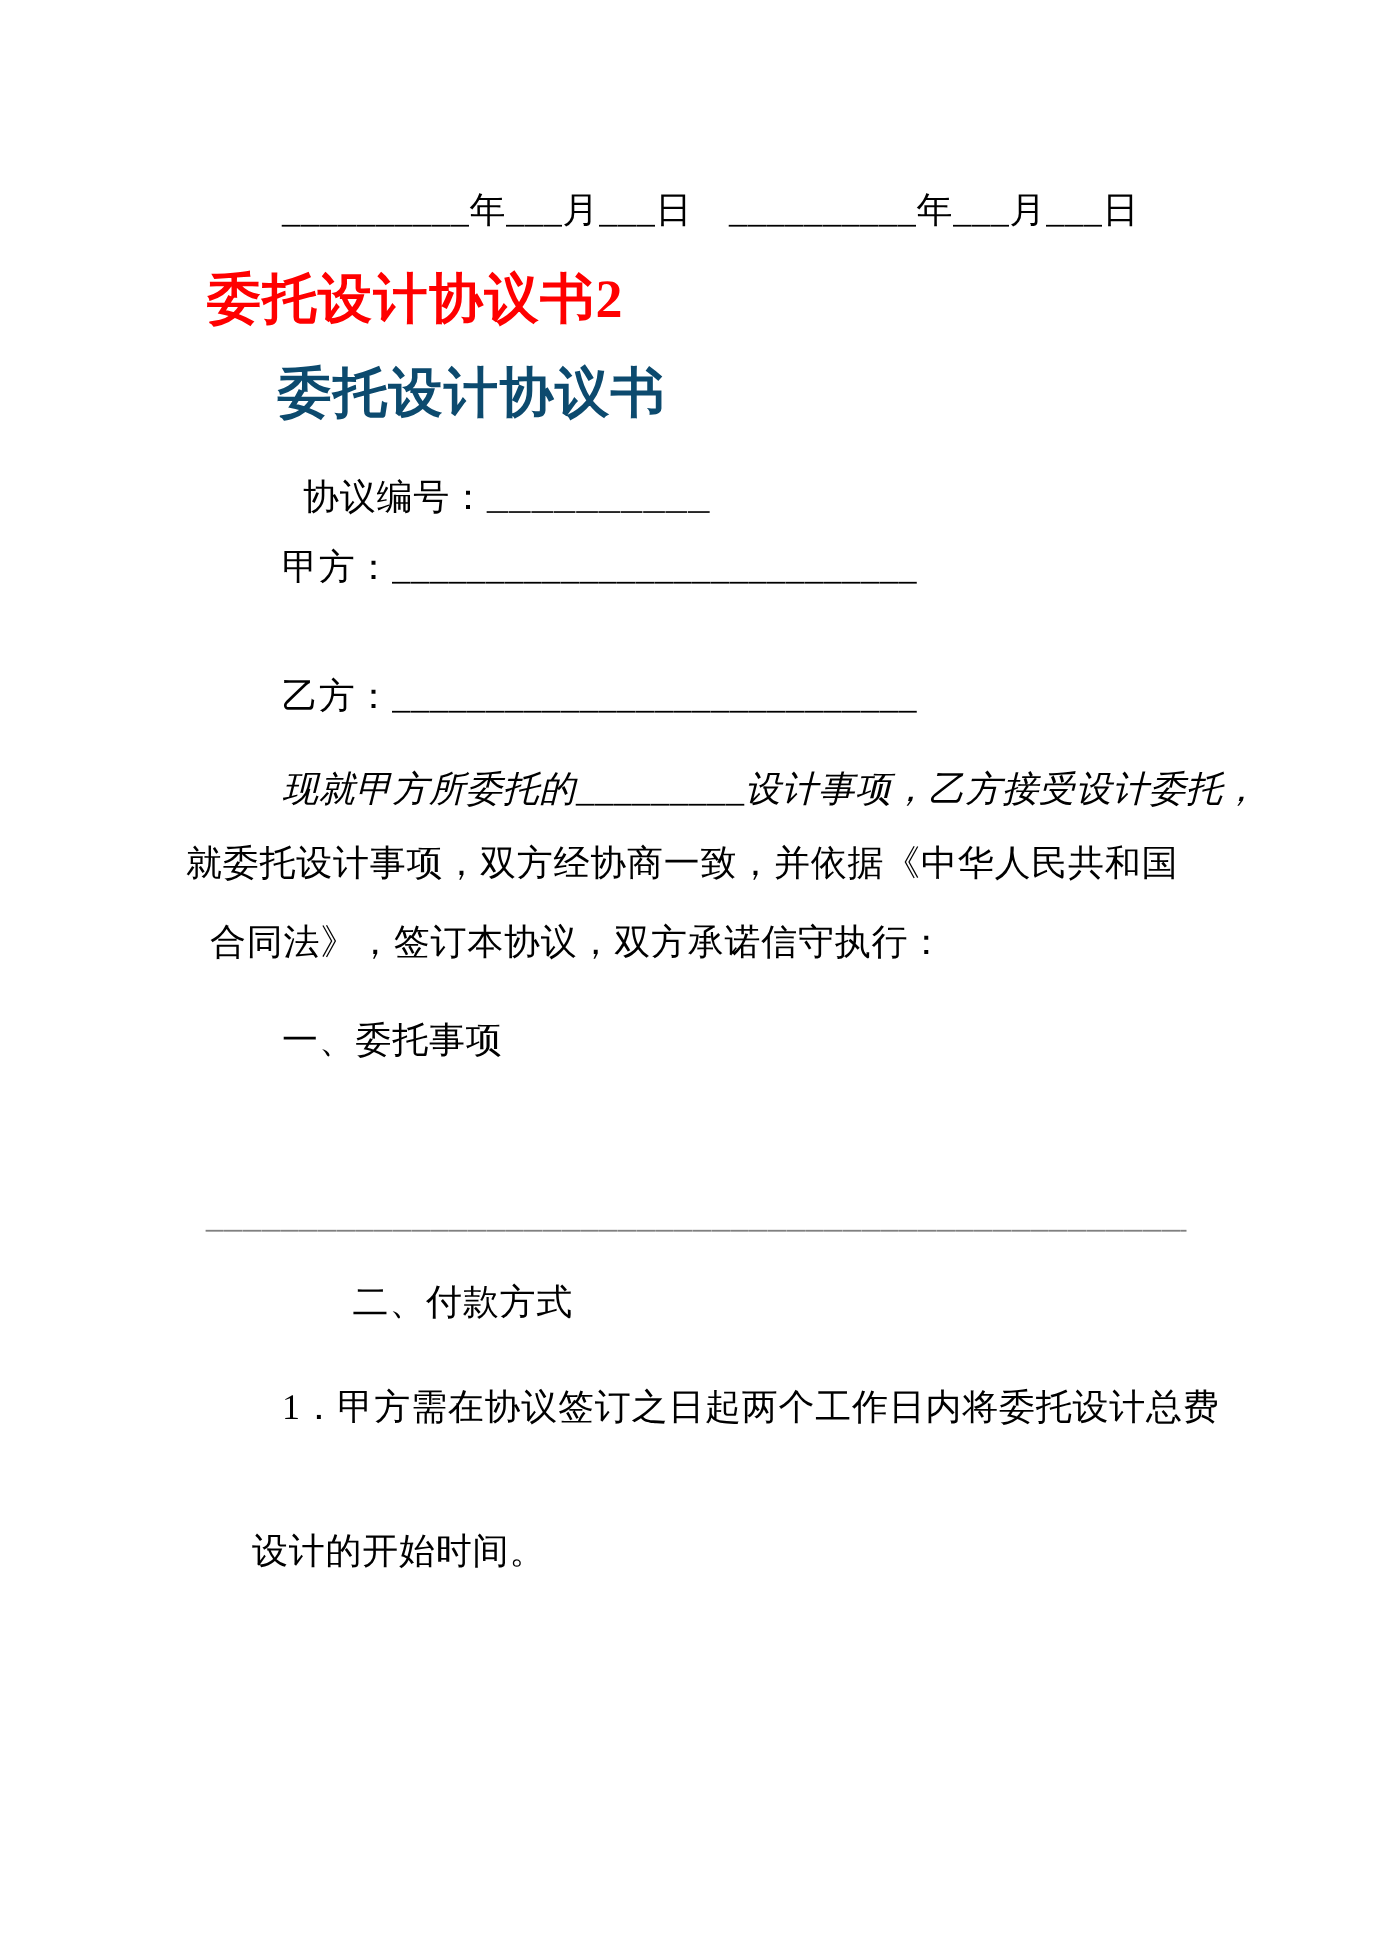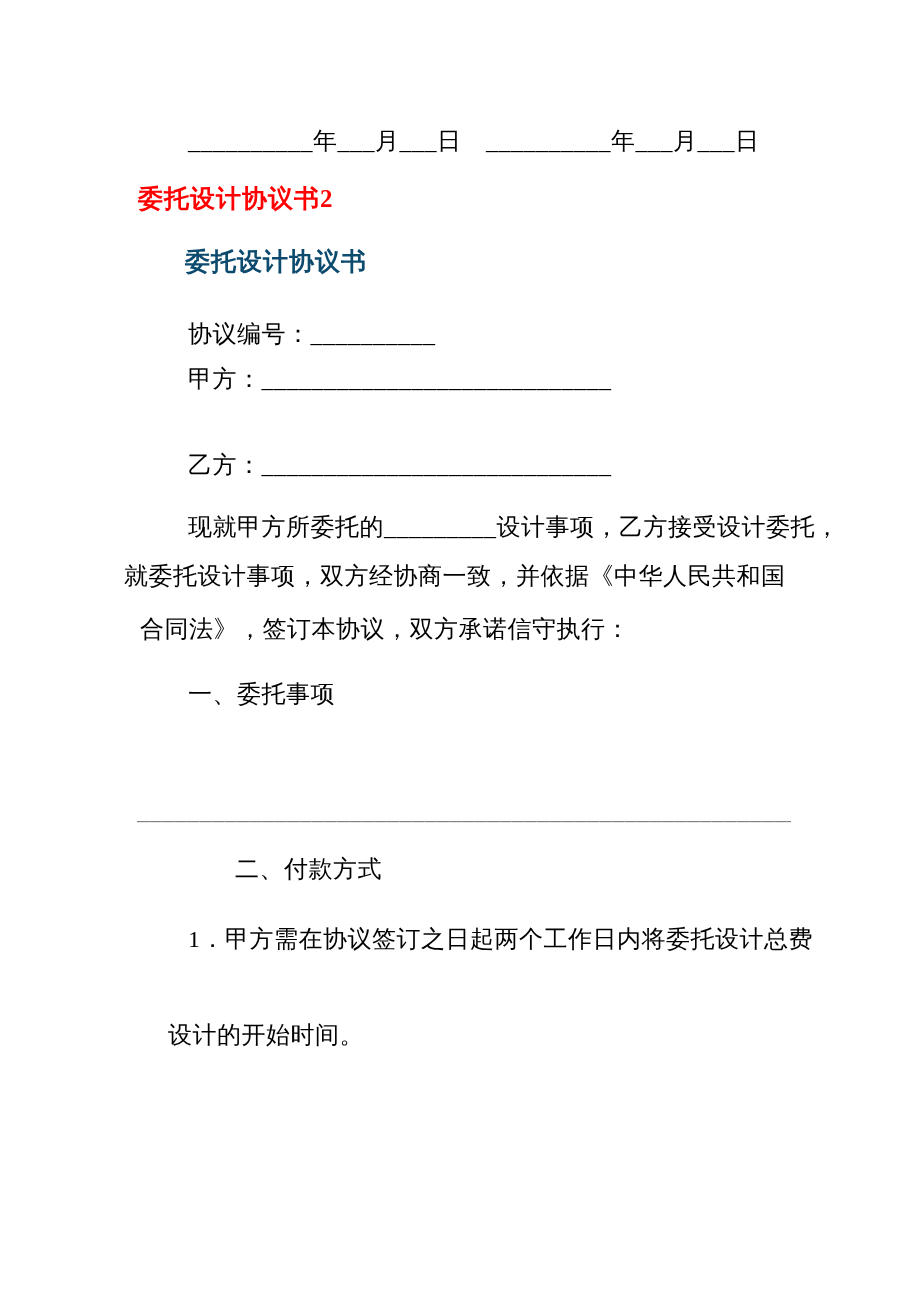--- a/index.html
+++ b/index.html
@@ -18,42 +18,42 @@
   }
   .t {
     position: absolute;
     white-space: nowrap;
     font-size: 24px;
     line-height: 1.25;
     letter-spacing: 0.5px;
     color: #000000;
   }
   .heading {
-    font-size: 25px;
+    font-size: 36px;
     font-weight: bold;
     line-height: 32px;
     letter-spacing: 1px;
   }
   .red { color: #ff0000; }
   .blue { color: #0c4a6e; }
   .divider {
     color: #808080;
     width: 654px;
     overflow: hidden;
     line-height: 30px;
   }
 
   
   #date-line        { left: 188px; top: 126px; }
   #red-heading      { left: 138px; top: 183px; }
   #blue-heading     { left: 185px; top: 246px; }
-  #agreement-no     { left: 188px; top: 319px; }
+  #agreement-no     { left: 202px; top: 319px; font-family: Liberation Mono, monospace; }
   #party-a          { left: 188px; top: 364px; }
   #party-b          { left: 188px; top: 450px; }
-  #intro-1          { left: 188px; top: 512px; }
+  #intro-1          { left: 188px; top: 512px; font-style: italic; }
   #intro-2          { left: 124px; top: 561px; }
   #intro-3          { left: 140px; top: 614px; }
   #section-1        { left: 188px; top: 679px; }
   #divider-line     { left: 137px; top: 796px; }
   #section-2        { left: 188px; top: 854px; margin-left: 47px; }
   #clause-1-1       { left: 188px; top: 924px; text-align: right; }
   #clause-1-2       { left: 140px; top: 972px; }
   #clause-1-3       { left: 140px; top: 1020px; margin-left: 28px; }
 </style>
 </head>

